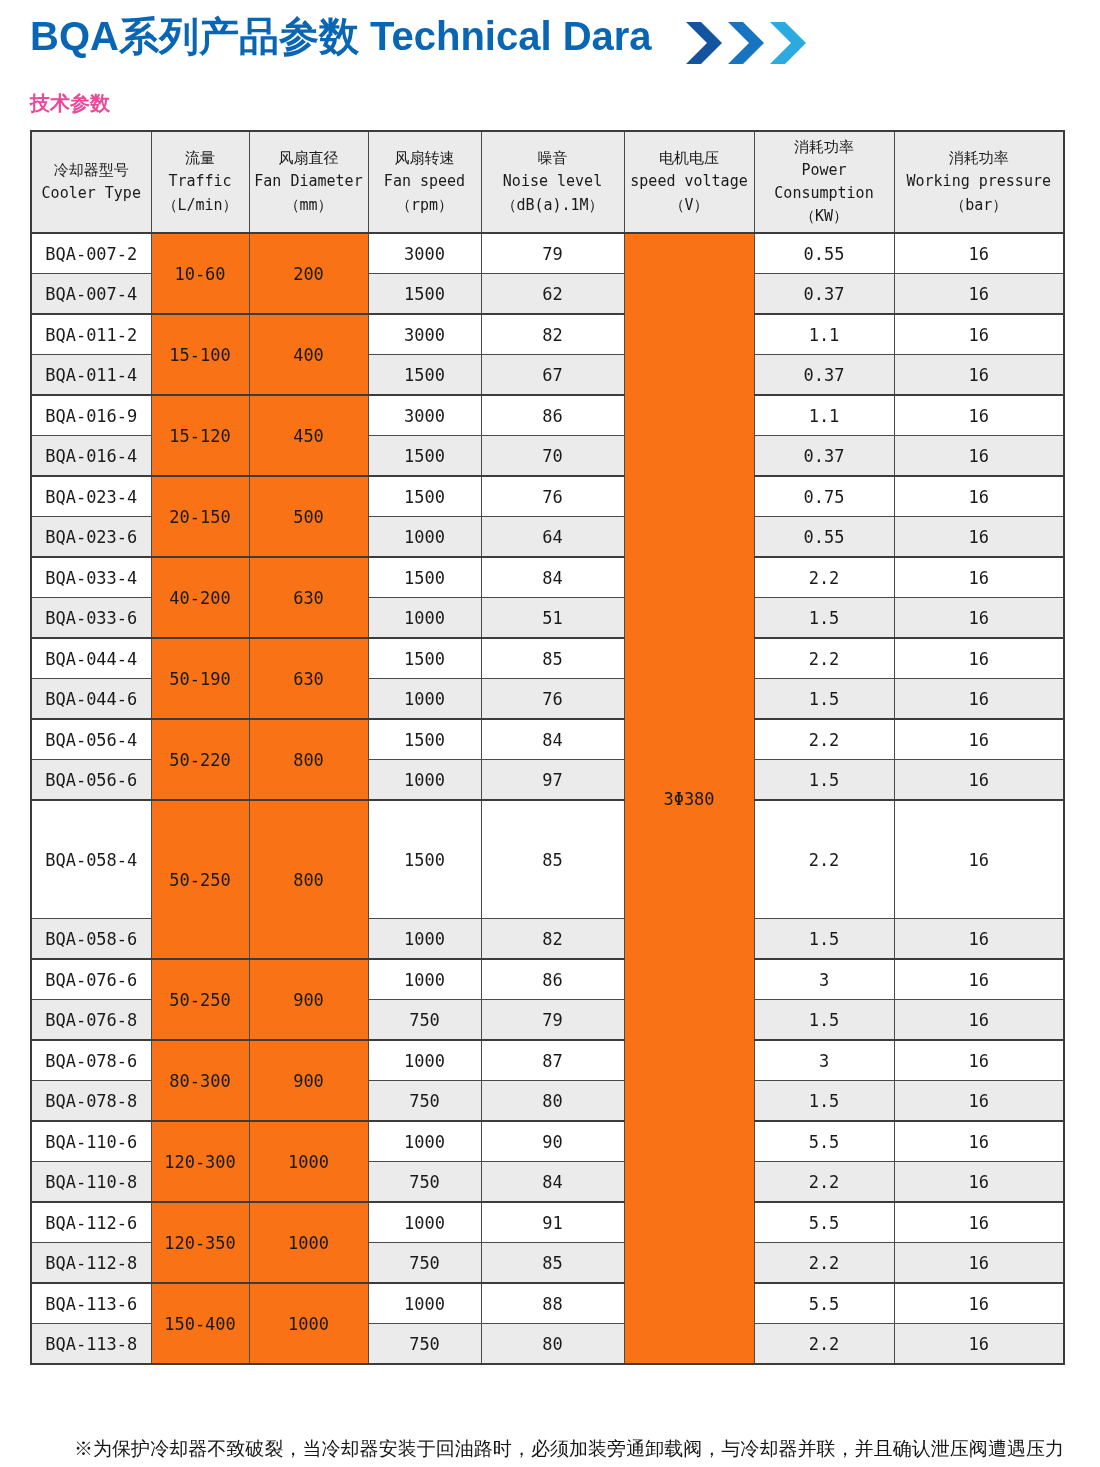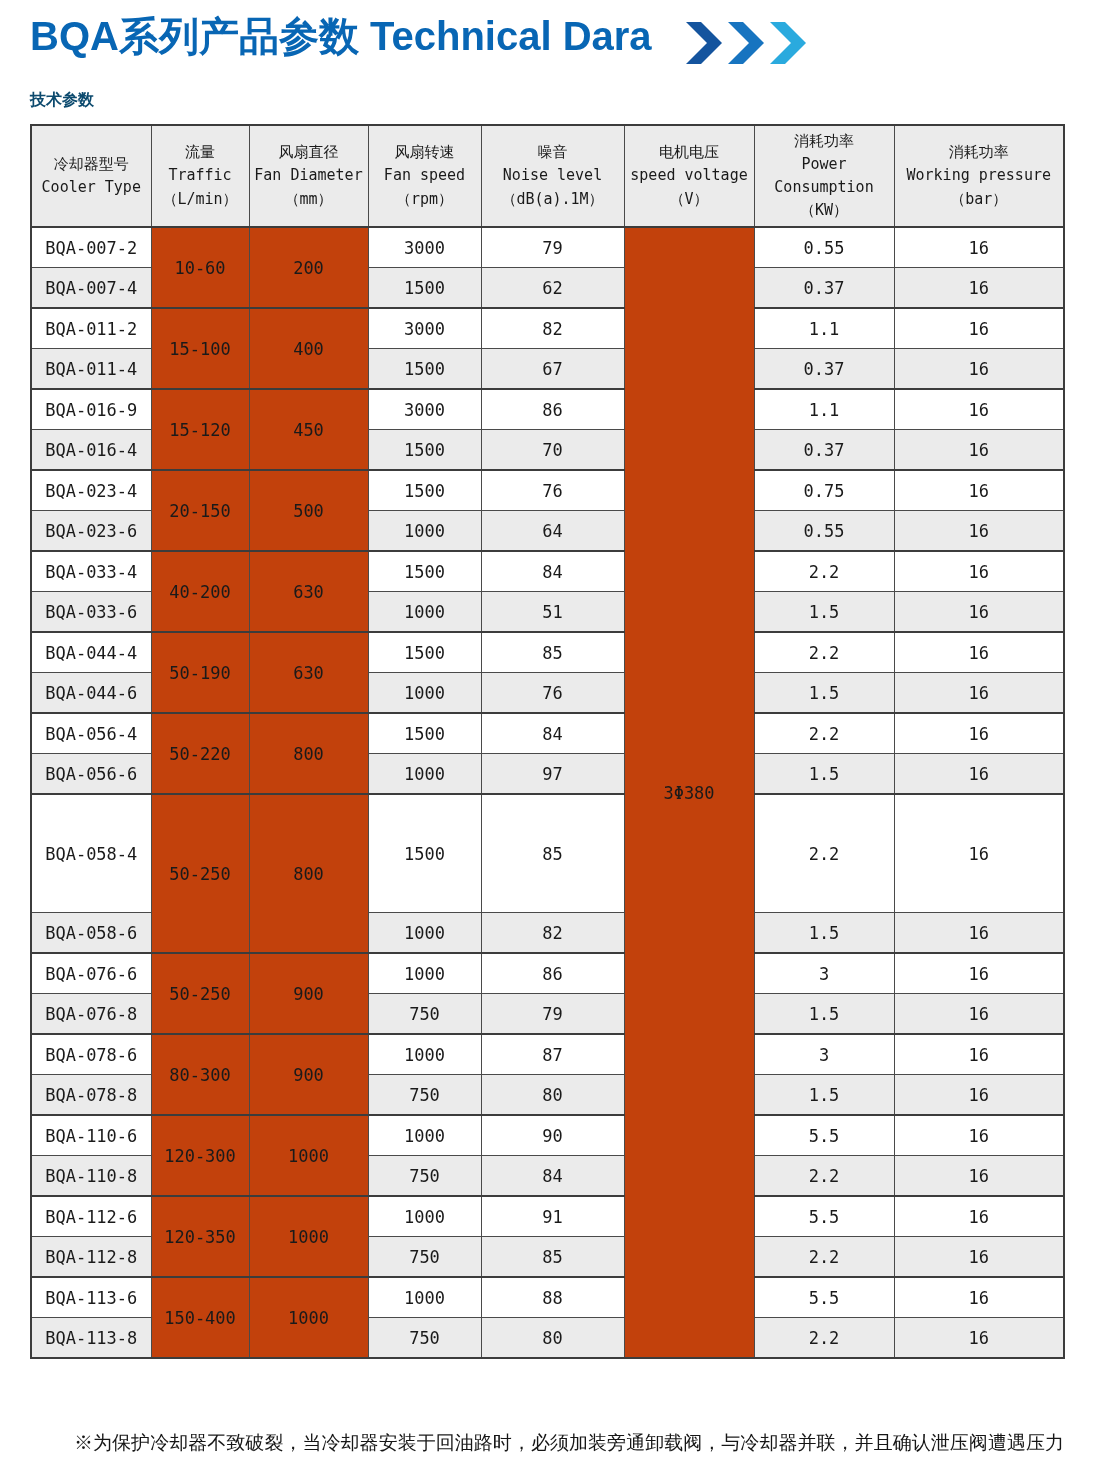--- a/index.html
+++ b/index.html
@@ -7,36 +7,36 @@
        font-family:"Liberation Sans",sans-serif;color:#1a1a1a;}
 
   .page{padding:8px 30px 0 30px;}
 
   
   .title-row{display:flex;align-items:flex-end;gap:34px;height:56px;}
   .page-title{font-size:40px;font-weight:bold;color:#0866b4;
               font-family:"Liberation Sans",sans-serif;letter-spacing:0px;white-space:nowrap;}
   .chevrons{display:inline-block;margin-top:4px;}
 
-  .section-label{margin-top:26px;font-size:16px;font-weight:bold;color:#0c4a6e;
+  .section-label{margin-top:26px;font-size:20px;font-weight:bold;color:#ec4899;
                  font-family:"DejaVu Sans Mono","Liberation Mono",monospace;}
 
   
   table.spec{border-collapse:collapse;table-layout:fixed;width:1033px;margin-top:13px;
              font-family:"DejaVu Sans Mono","Liberation Mono",monospace;}
   table.spec{border:2px solid #3c3c3c;}
   .spec th,.spec td{border:1px solid #4a4a4a;text-align:center;vertical-align:middle;
                     padding:0 2px;overflow:hidden;}
   .spec thead th{height:100px;background:#ebebeb;font-weight:normal;font-size:15px;
                  line-height:1.55;border-bottom:2px solid #3c3c3c;}
   .spec td{height:39px;font-size:17px;background:#ffffff;}
   .spec td.shade{background:#ebebeb;}
   .spec tr.group-start td{border-top:2px solid #3c3c3c;}
   .spec tr.tall td{height:117px;}
-  .spec td.c-merge,.spec td.c-voltage{background:#c2410c;}
+  .spec td.c-merge,.spec td.c-voltage{background:#f97316;}
 
   
   .footnote{margin:66px 6px 0 6px;font-size:19px;line-height:34px;color:#161616;
             font-family:"DejaVu Sans Mono","Liberation Mono",monospace;
             text-indent:38px;text-align:justify;}
 </style>
 </head>
 <body>
 
 <div class="page">

